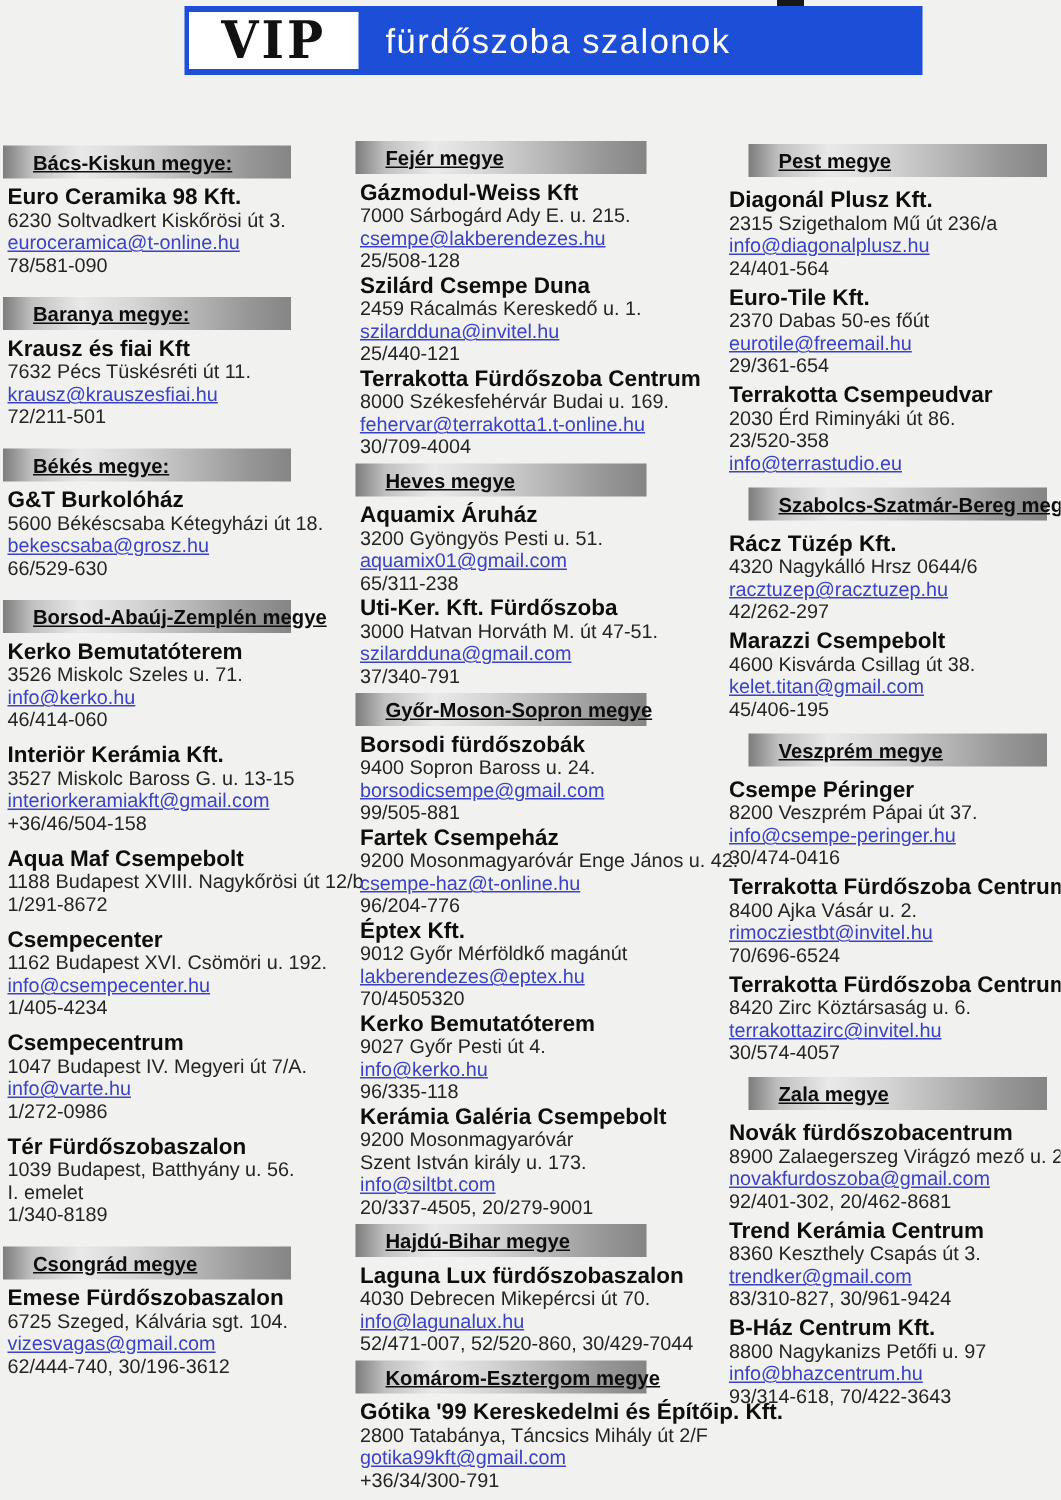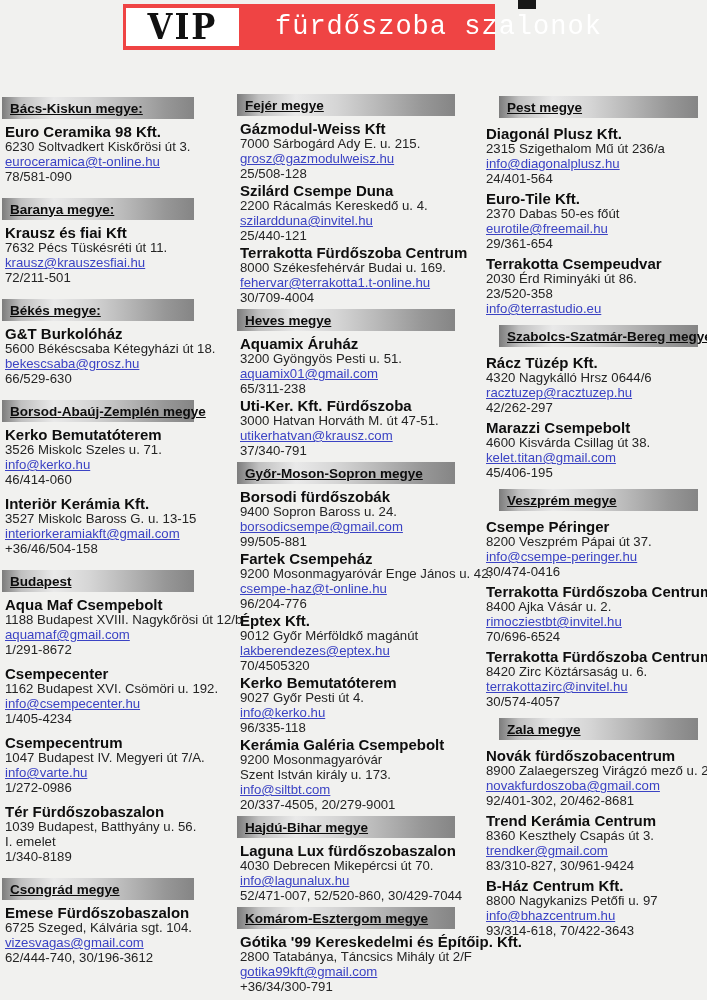--- a/index.html
+++ b/index.html
@@ -4,50 +4,50 @@
 <style>
   html,body{margin:0;padding:0;}
   body{
     width:707px;height:1000px;position:relative;overflow:hidden;
     background:#f1f1ef;
     font-family:"Liberation Sans","DejaVu Sans",sans-serif;
     color:#1d1d1d;
   }
   
   .banner{
-    position:absolute;left:123px;top:4px;width:372px;height:46px;
-    background:#ef4444;display:flex;align-items:center;
+    position:absolute;left:123px;top:4px;width:492px;height:46px;
+    background:#1d4ed8;display:flex;align-items:center;
   }
   .banner-notch{position:absolute;left:518px;top:0;width:18px;height:9px;background:#181818;}
   .vip-box{
     background:#ffffff;width:113px;height:38px;margin-left:3px;
     display:flex;align-items:center;justify-content:center;flex:0 0 auto;
   }
   .vip-text{
     font-family:"DejaVu Serif","Liberation Serif",serif;
     font-weight:900;font-size:32px;letter-spacing:2px;color:#111;
     transform:scaleY(1.08);line-height:1;
   }
   .banner-title{
-    color:#ffffff;font-size:27px;margin-left:36px;letter-spacing:1px;
-    font-family:Liberation Mono, monospace;white-space:nowrap;
+    color:#ffffff;font-size:23px;margin-left:18px;letter-spacing:1px;
+    font-family:Liberation Sans, sans-serif;white-space:nowrap;
   }
   
   .column{position:absolute;top:92px;display:flex;flex-direction:column;align-items:flex-start;}
   #col1{left:2px;width:234px;}
   #col2{left:237px;width:242px;}
   #col3{left:483px;width:224px;}
   
   .megye-bar{
-    height:22px;box-sizing:border-box;padding-left:8px;
+    height:22px;box-sizing:border-box;padding-left:20px;
     display:flex;align-items:center;
     background:linear-gradient(90deg,#7c7c7c 0%,#c0c0c0 10%,#e9e9e9 27%,#d5d5d5 46%,#b6b6b6 66%,#979797 85%,#858585 100%);
   }
   #col1 .megye-bar{width:192px;margin:5px 0 5px;}
-  #col2 .megye-bar{width:218px;margin:2px 0 5px;text-align:right;}
+  #col2 .megye-bar{width:194px;margin:2px 0 5px;text-align:right;}
   #col3 .megye-bar{width:199px;margin:4px 16px 8px;}
   .column > .megye-bar:first-child{margin-top:3px;}
   .megye-label{
     font-weight:bold;font-size:13.5px;color:#0d0d0d;
     text-decoration:underline;white-space:nowrap;
   }
   
   .entry{white-space:nowrap;padding-left:3px;}
   #col1 .entry{margin-bottom:9px;}
   #col2 .entry{margin-bottom:2px;}
@@ -106,27 +106,23 @@
       <div class="entry-line">3526 Miskolc Szeles u. 71.</div>
       <a class="entry-link" href="#">info@kerko.hu</a>
       <div class="entry-line">46/414-060</div>
     </div>
     <div class="entry">
       <div class="entry-name">Interiör Kerámia Kft.</div>
       <div class="entry-line">3527 Miskolc Baross G. u. 13-15</div>
       <a class="entry-link" href="#">interiorkeramiakft@gmail.com</a>
       <div class="entry-line">+36/46/504-158</div>
     </div>
-    <div class="megye-bar">
-      <span class="megye-label">Budapest</span>
-    </div>
     <div class="entry">
       <div class="entry-name">Aqua Maf Csempebolt</div>
       <div class="entry-line">1188 Budapest XVIII. Nagykőrösi út 12/b</div>
-      <a class="entry-link" href="#">aquamaf@gmail.com</a>
       <div class="entry-line">1/291-8672</div>
     </div>
     <div class="entry">
       <div class="entry-name">Csempecenter</div>
       <div class="entry-line">1162 Budapest XVI. Csömöri u. 192.</div>
       <a class="entry-link" href="#">info@csempecenter.hu</a>
       <div class="entry-line">1/405-4234</div>
     </div>
     <div class="entry">
       <div class="entry-name">Csempecentrum</div>
@@ -150,26 +146,26 @@
       <div class="entry-line">62/444-740, 30/196-3612</div>
     </div>
   </div>
 <div class="column" id="col2">
     <div class="megye-bar">
       <span class="megye-label">Fejér megye</span>
     </div>
     <div class="entry">
       <div class="entry-name">Gázmodul-Weiss Kft</div>
       <div class="entry-line">7000 Sárbogárd Ady E. u. 215.</div>
-      <a class="entry-link" href="#">grosz@gazmodulweisz.hu</a>
+      <a class="entry-link" href="#">csempe@lakberendezes.hu</a>
       <div class="entry-line">25/508-128</div>
     </div>
     <div class="entry">
       <div class="entry-name">Szilárd Csempe Duna</div>
-      <div class="entry-line">2200 Rácalmás Kereskedő u. 4.</div>
+      <div class="entry-line">2459 Rácalmás Kereskedő u. 1.</div>
       <a class="entry-link" href="#">szilardduna@invitel.hu</a>
       <div class="entry-line">25/440-121</div>
     </div>
     <div class="entry">
       <div class="entry-name">Terrakotta Fürdőszoba Centrum</div>
       <div class="entry-line">8000 Székesfehérvár Budai u. 169.</div>
       <a class="entry-link" href="#">fehervar@terrakotta1.t-online.hu</a>
       <div class="entry-line">30/709-4004</div>
     </div>
     <div class="megye-bar">
@@ -177,21 +173,21 @@
     </div>
     <div class="entry">
       <div class="entry-name">Aquamix Áruház</div>
       <div class="entry-line">3200 Gyöngyös Pesti u. 51.</div>
       <a class="entry-link" href="#">aquamix01@gmail.com</a>
       <div class="entry-line">65/311-238</div>
     </div>
     <div class="entry">
       <div class="entry-name">Uti-Ker. Kft. Fürdőszoba</div>
       <div class="entry-line">3000 Hatvan Horváth M. út 47-51.</div>
-      <a class="entry-link" href="#">utikerhatvan@krausz.com</a>
+      <a class="entry-link" href="#">szilardduna@gmail.com</a>
       <div class="entry-line">37/340-791</div>
     </div>
     <div class="megye-bar">
       <span class="megye-label">Győr-Moson-Sopron megye</span>
     </div>
     <div class="entry">
       <div class="entry-name">Borsodi fürdőszobák</div>
       <div class="entry-line">9400 Sopron Baross u. 24.</div>
       <a class="entry-link" href="#">borsodicsempe@gmail.com</a>
       <div class="entry-line">99/505-881</div>

